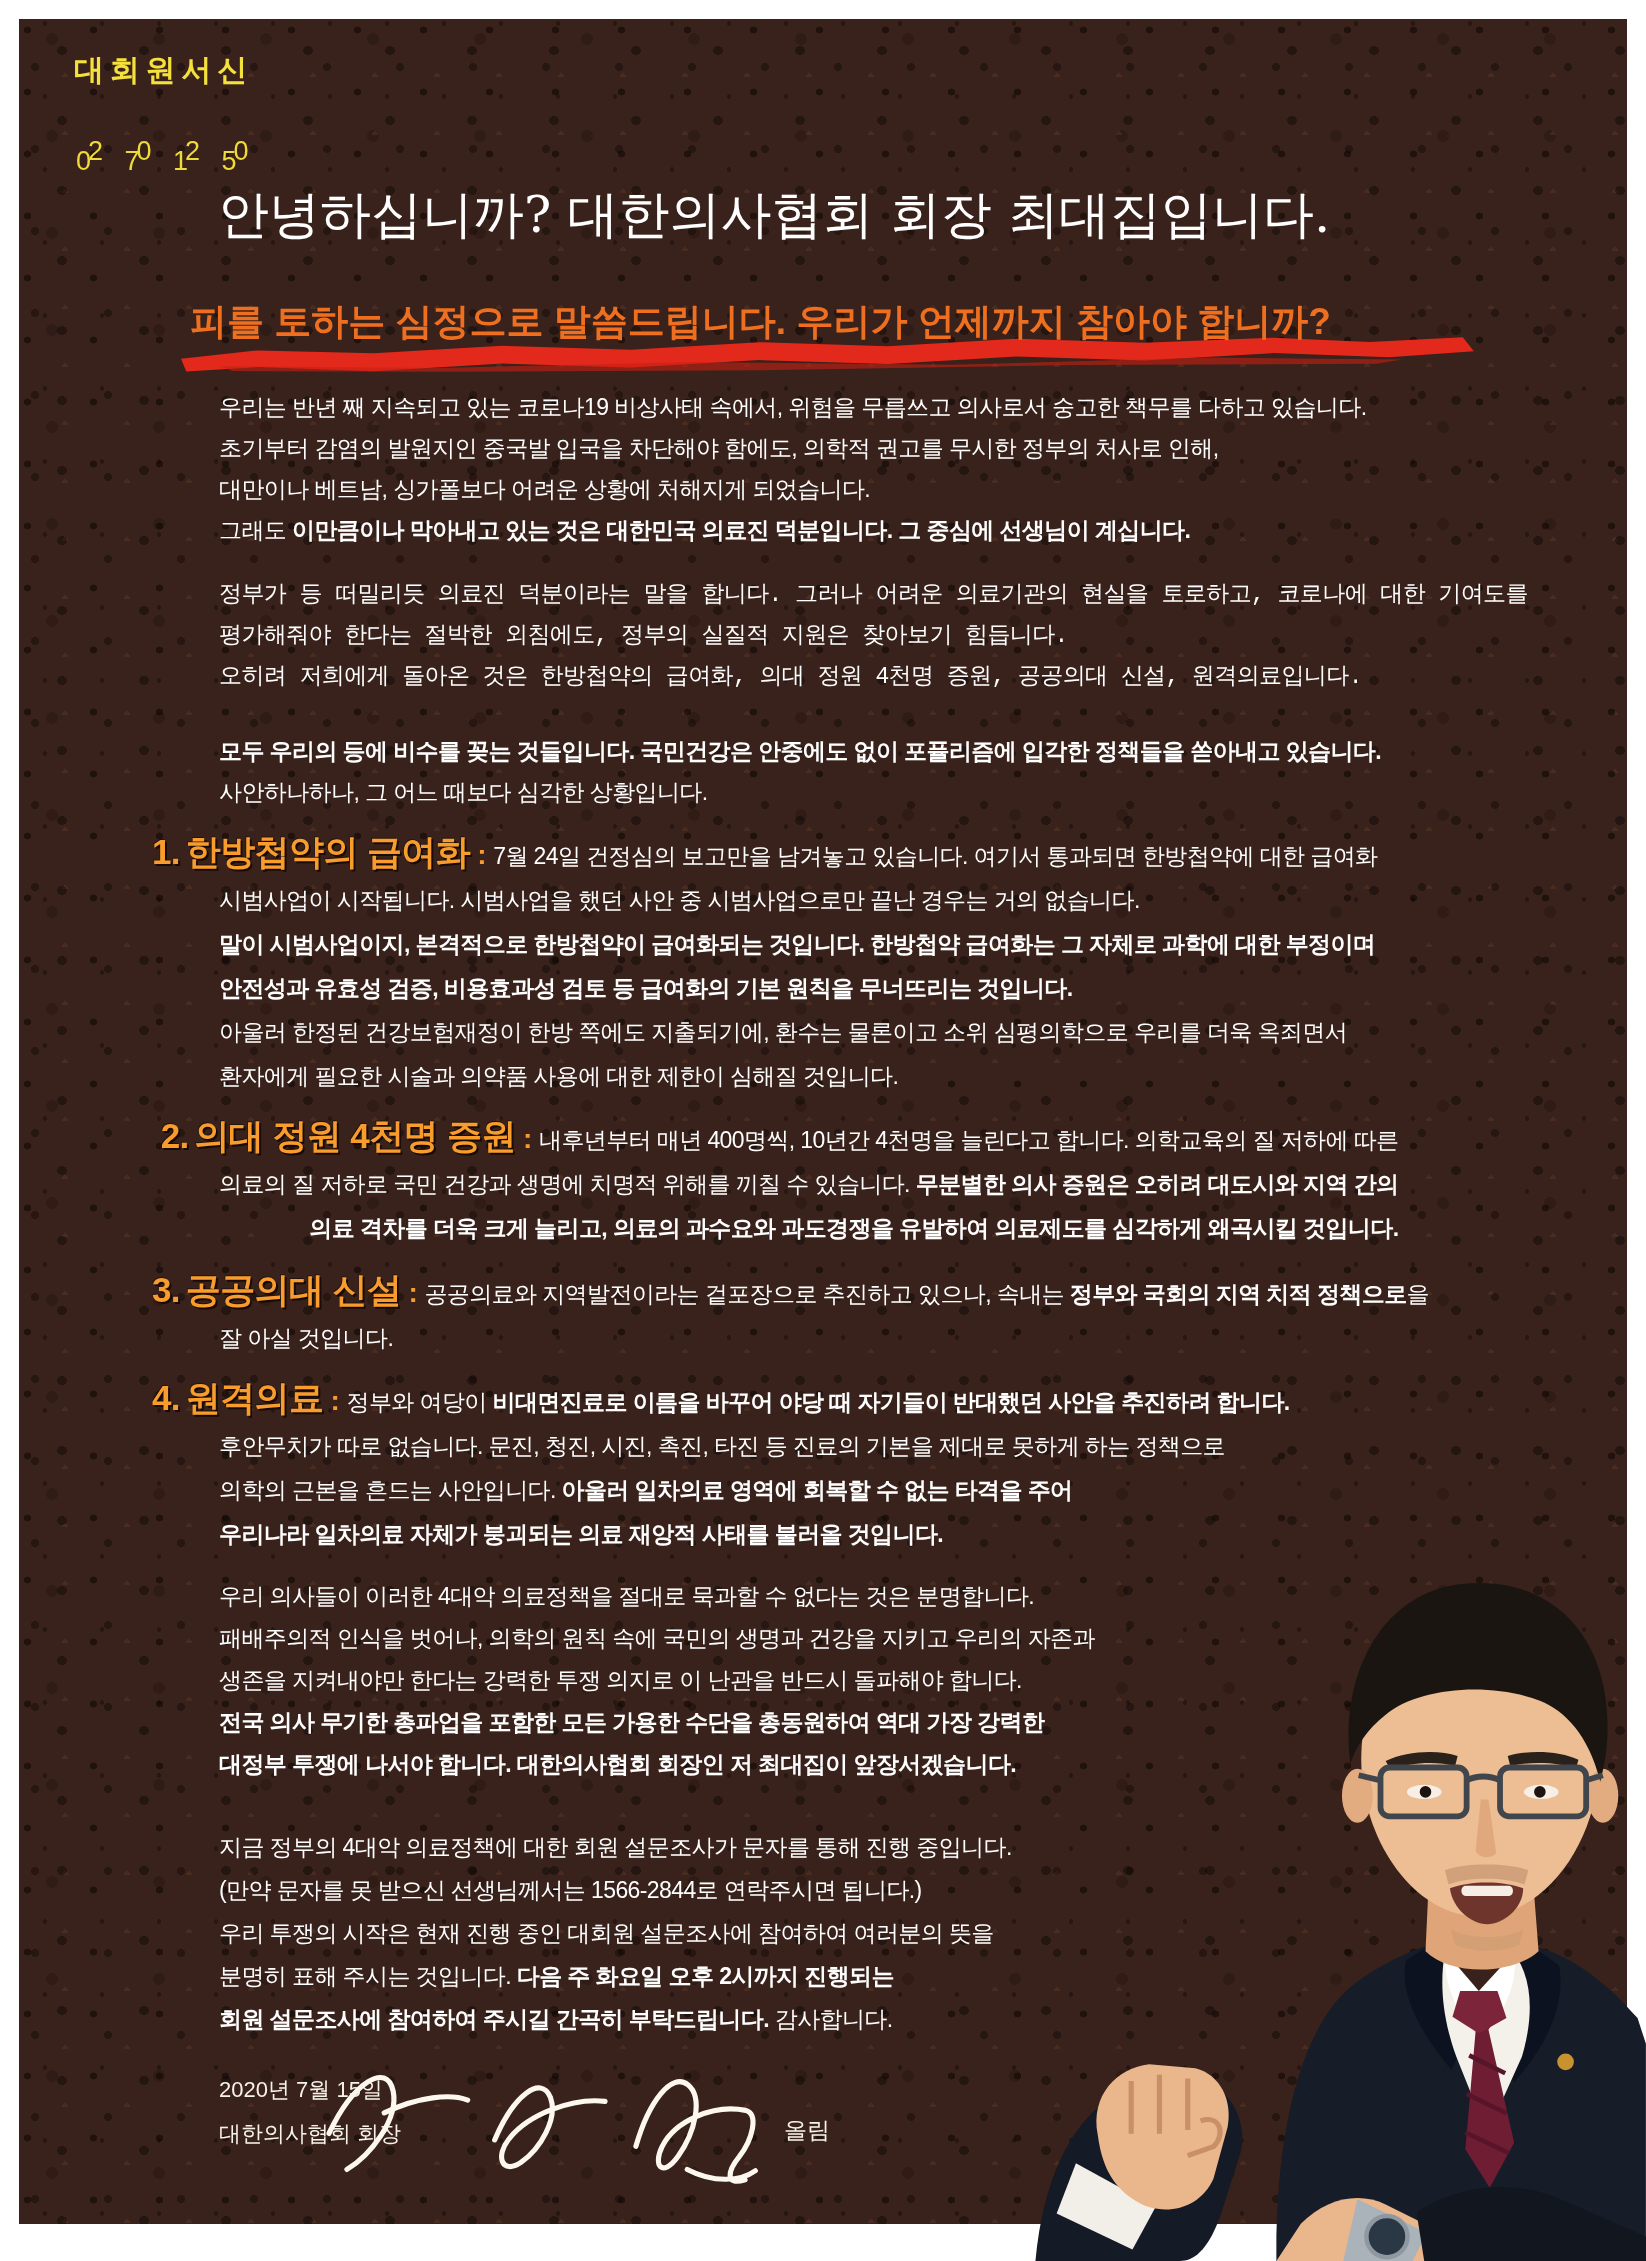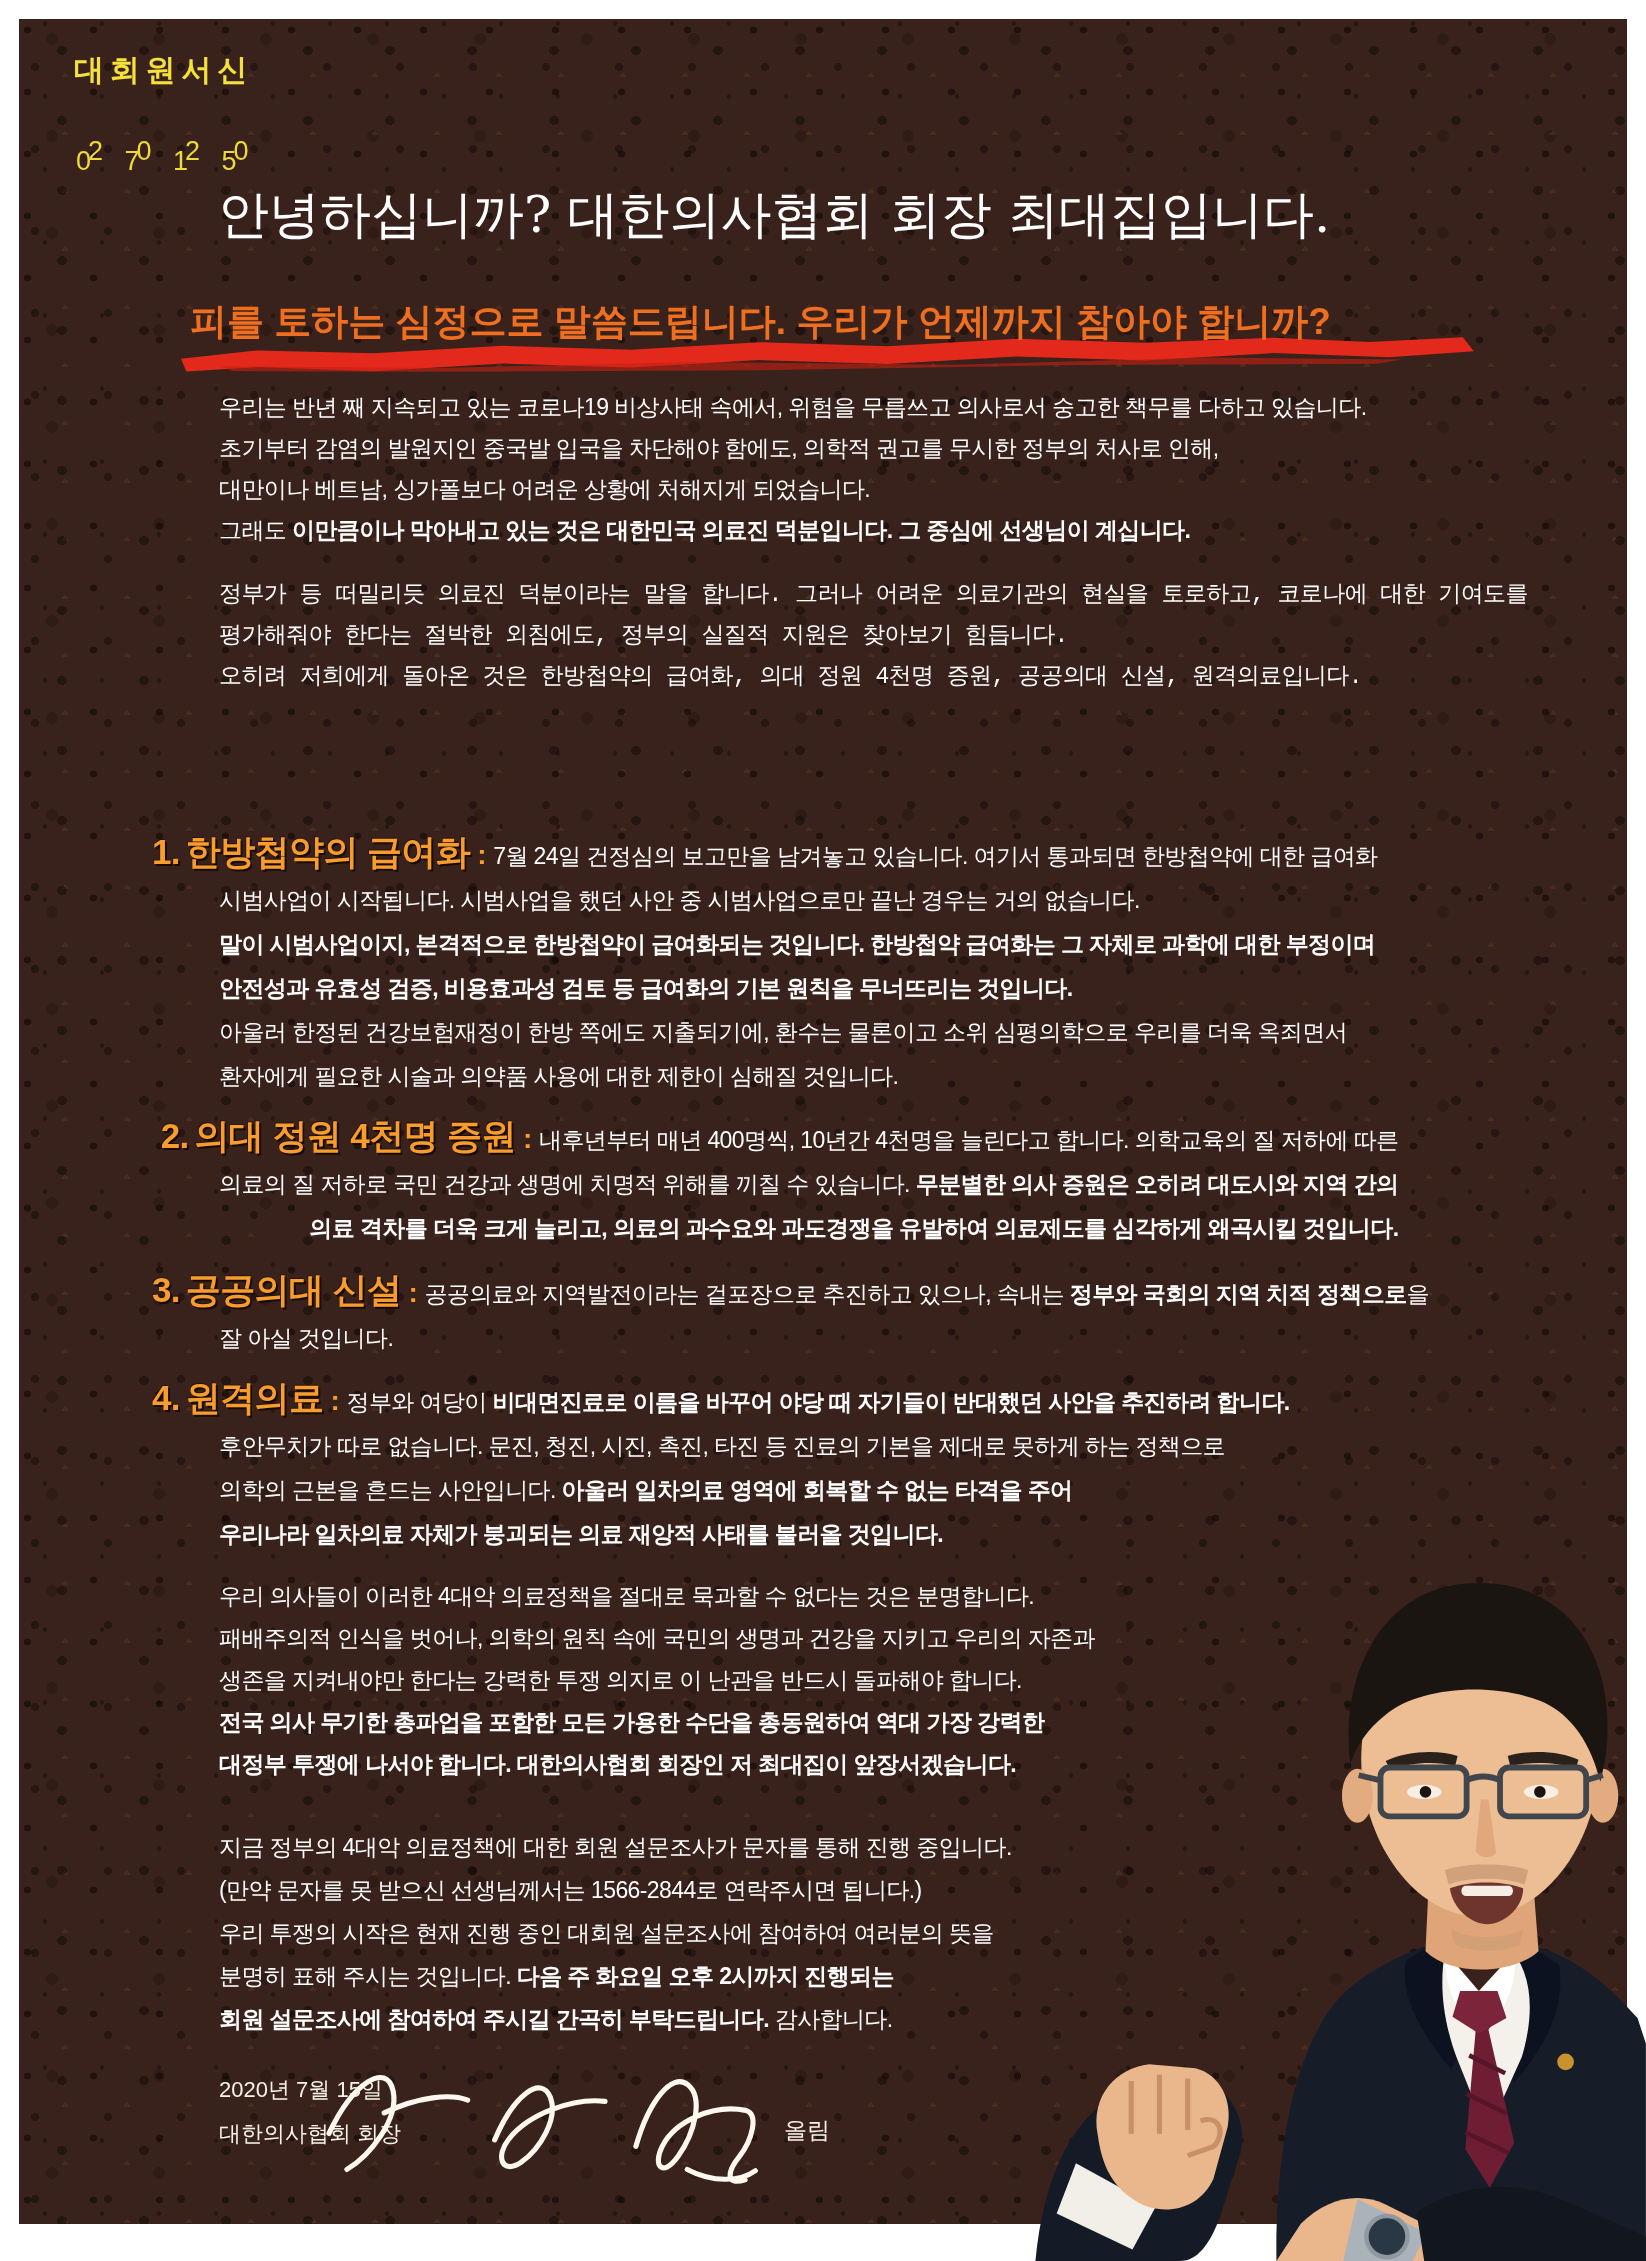--- a/index.html
+++ b/index.html
@@ -66,20 +66,21 @@
     <div class="abs title">안녕하십니까? 대한의사협회 회장 최대집입니다.</div>
 
     <div class="abs subtitle">피를 토하는 심정으로 말씀드립니다. 우리가 언제까지 참아야 합니까?</div>
     <svg class="abs underline" viewBox="0 0 2020 50" preserveAspectRatio="none">
       <polygon fill="#e3291b" points="0,22 120,10 300,16 500,6 700,14 900,4 1100,12 1300,2 1500,10 1700,4 1850,12 1995,6 2012,28 1880,36 1700,28 1500,38 1300,30 1100,40 900,32 700,42 500,34 300,44 120,36 8,42"></polygon>
       <polygon fill="#c91f14" opacity=".6" points="60,34 400,40 800,34 1200,42 1600,34 1900,40 1860,46 1400,44 900,48 400,46 80,42"></polygon>
     </svg>
 
     <p class="abs para" id="p1"><span>우리는 반년 째 지속되고 있는 코로나19 비상사태 속에서, 위험을 무릅쓰고 의사로서 숭고한 책무를 다하고 있습니다.</span><br><span>초기부터 감염의 발원지인 중국발 입국을 차단해야 함에도, 의학적 권고를 무시한 정부의 처사로 인해,</span><br><span>대만이나 베트남, 싱가폴보다 어려운 상황에 처해지게 되었습니다.</span><br><span>그래도 </span><span class="b">이만큼이나 막아내고 있는 것은 대한민국 의료진 덕분입니다. 그 중심에 선생님이 계십니다.</span></p>
     <p class="abs para" id="p2"><span>정부가 등 떠밀리듯 의료진 덕분이라는 말을 합니다. 그러나 어려운 의료기관의 현실을 토로하고, 코로나에 대한 기여도를</span><br><span>평가해줘야 한다는 절박한 외침에도, 정부의 실질적 지원은 찾아보기 힘듭니다.</span><br><span>오히려 저희에게 돌아온 것은 한방첩약의 급여화, 의대 정원 4천명 증원, 공공의대 신설, 원격의료입니다.</span></p>
+    <p class="abs para" id="p3"><span class="b">모두 우리의 등에 비수를 꽂는 것들입니다. 국민건강은 안중에도 없이 포퓰리즘에 입각한 정책들을 쏟아내고 있습니다.</span><br><span>사안하나하나, 그 어느 때보다 심각한 상황입니다.</span></p>
 
     <p class="abs sec" id="sec1"><span class="sec-head"><span class="sec-num">1.</span> <span class="sec-title">한방첩약의 급여화</span><span class="sec-colon"> : </span></span><span class="sec-body"><span>7월 24일 건정심의 보고만을 남겨놓고 있습니다. 여기서 통과되면 한방첩약에 대한 급여화</span><br><span>시범사업이 시작됩니다. 시범사업을 했던 사안 중 시범사업으로만 끝난 경우는 거의 없습니다.</span><br><span class="b">말이 시범사업이지, 본격적으로 한방첩약이 급여화되는 것입니다. 한방첩약 급여화는 그 자체로 과학에 대한 부정이며</span><br><span class="b">안전성과 유효성 검증, 비용효과성 검토 등 급여화의 기본 원칙을 무너뜨리는 것입니다.</span><br><span>아울러 한정된 건강보험재정이 한방 쪽에도 지출되기에, 환수는 물론이고 소위 심평의학으로 우리를 더욱 옥죄면서</span><br><span>환자에게 필요한 시술과 의약품 사용에 대한 제한이 심해질 것입니다.</span></span></p>
 
     <p class="abs sec" id="sec2"><span class="sec-head"><span class="sec-num">2.</span> <span class="sec-title">의대 정원 4천명 증원</span><span class="sec-colon"> : </span></span><span class="sec-body"><span>내후년부터 매년 400명씩, 10년간 4천명을 늘린다고 합니다. 의학교육의 질 저하에 따른</span><br><span>의료의 질 저하로 국민 건강과 생명에 치명적 위해를 끼칠 수 있습니다. </span><span class="b">무분별한 의사 증원은 오히려 대도시와 지역 간의</span><br><span class="b">의료 격차를 더욱 크게 늘리고, 의료의 과수요와 과도경쟁을 유발하여 의료제도를 심각하게 왜곡시킬 것입니다.</span></span></p>
 
     <p class="abs sec" id="sec3"><span class="sec-head"><span class="sec-num">3.</span> <span class="sec-title">공공의대 신설</span><span class="sec-colon"> : </span></span><span class="sec-body"><span>공공의료와 지역발전이라는 겉포장으로 추진하고 있으나, 속내는 </span><span class="b">정부와 국회의 지역 치적 정책으로</span><span>을</span><br><span>잘 아실 것입니다.</span></span></p>
 
     <p class="abs sec" id="sec4"><span class="sec-head"><span class="sec-num">4.</span> <span class="sec-title">원격의료</span><span class="sec-colon"> : </span></span><span class="sec-body"><span>정부와 여당이 </span><span class="b">비대면진료로 이름을 바꾸어 야당 때 자기들이 반대했던 사안을 추진하려 합니다.</span><br><span>후안무치가 따로 없습니다. 문진, 청진, 시진, 촉진, 타진 등 진료의 기본을 제대로 못하게 하는 정책으로</span><br><span>의학의 근본을 흔드는 사안입니다. </span><span class="b">아울러 일차의료 영역에 회복할 수 없는 타격을 주어</span><br><span class="b">우리나라 일차의료 자체가 붕괴되는 의료 재앙적 사태를 불러올 것입니다.</span></span></p>
 
     <p class="abs para" id="p4"><span>우리 의사들이 이러한 4대악 의료정책을 절대로 묵과할 수 없다는 것은 분명합니다.</span><br><span>패배주의적 인식을 벗어나, 의학의 원칙 속에 국민의 생명과 건강을 지키고 우리의 자존과</span><br><span>생존을 지켜내야만 한다는 강력한 투쟁 의지로 이 난관을 반드시 돌파해야 합니다.</span><br><span class="b">전국 의사 무기한 총파업을 포함한 모든 가용한 수단을 총동원하여 역대 가장 강력한</span><br><span class="b">대정부 투쟁에 나서야 합니다. 대한의사협회 회장인 저 최대집이 앞장서겠습니다.</span></p>

